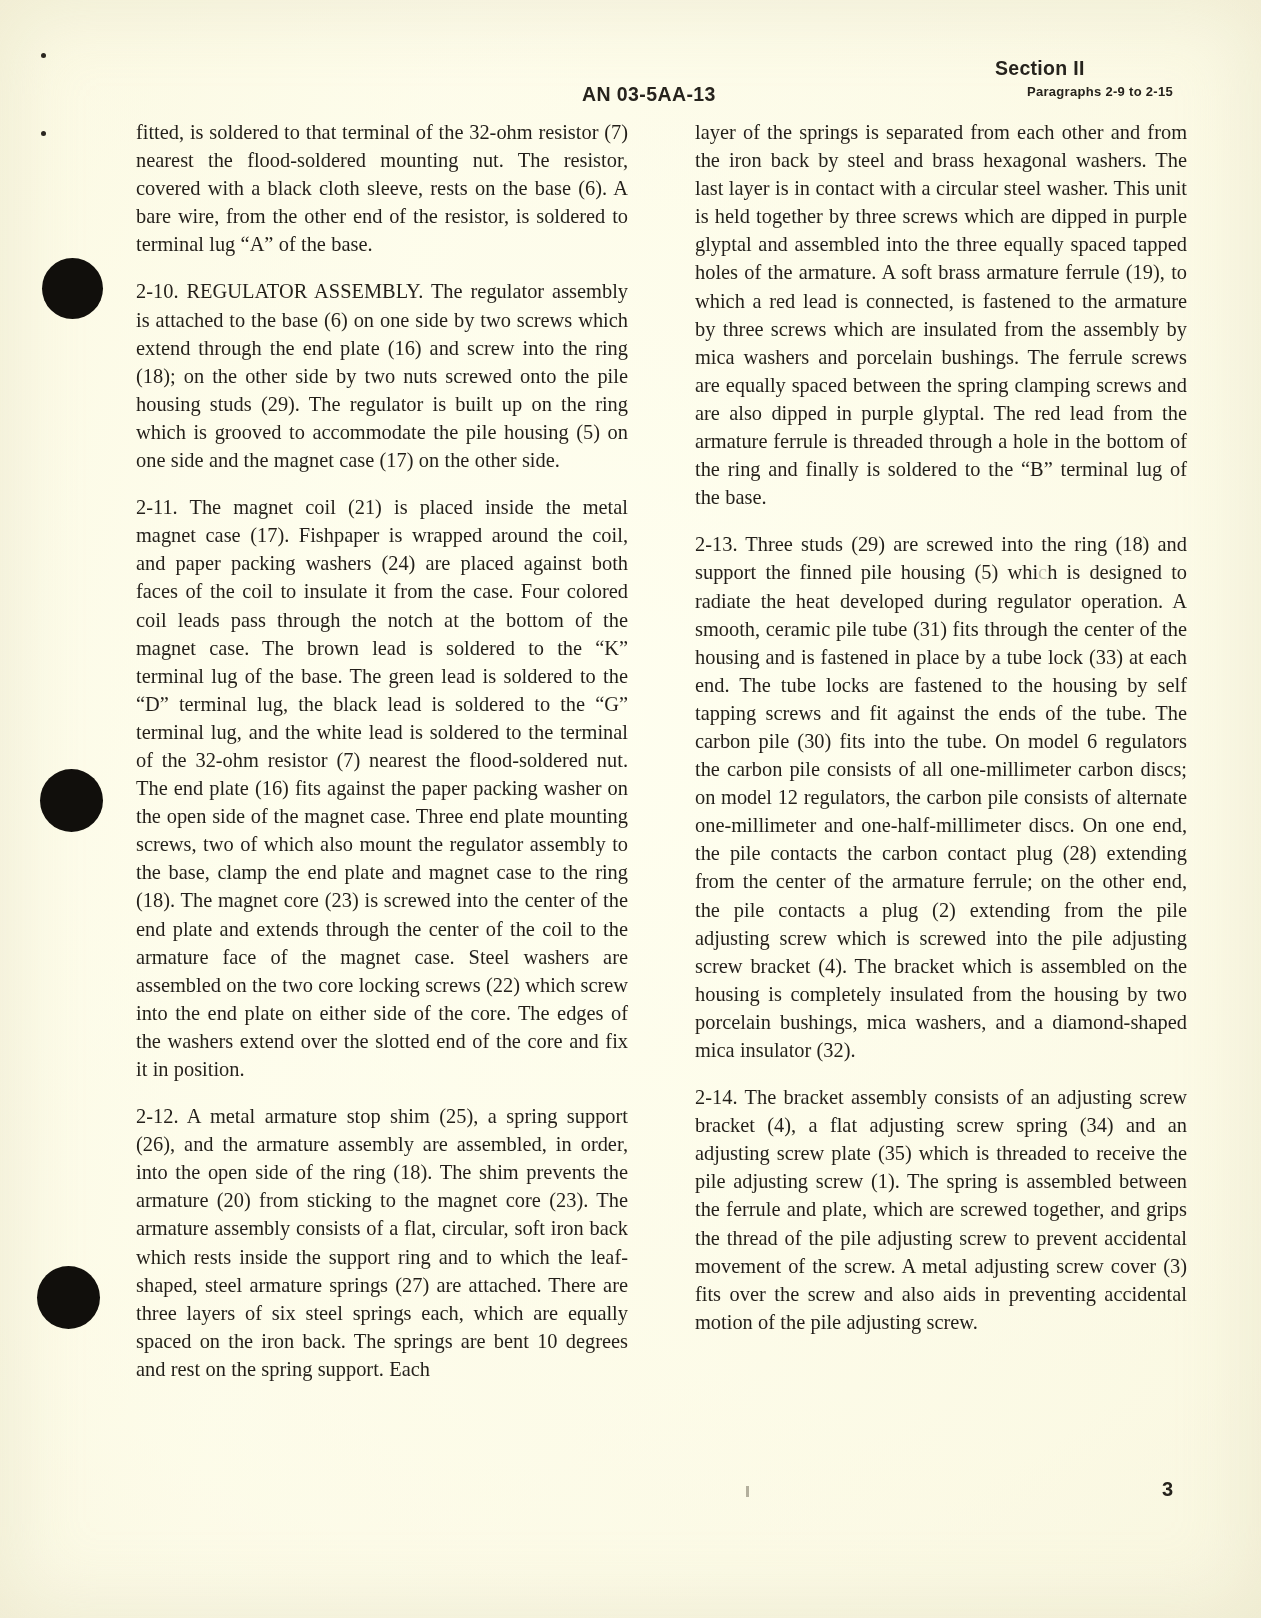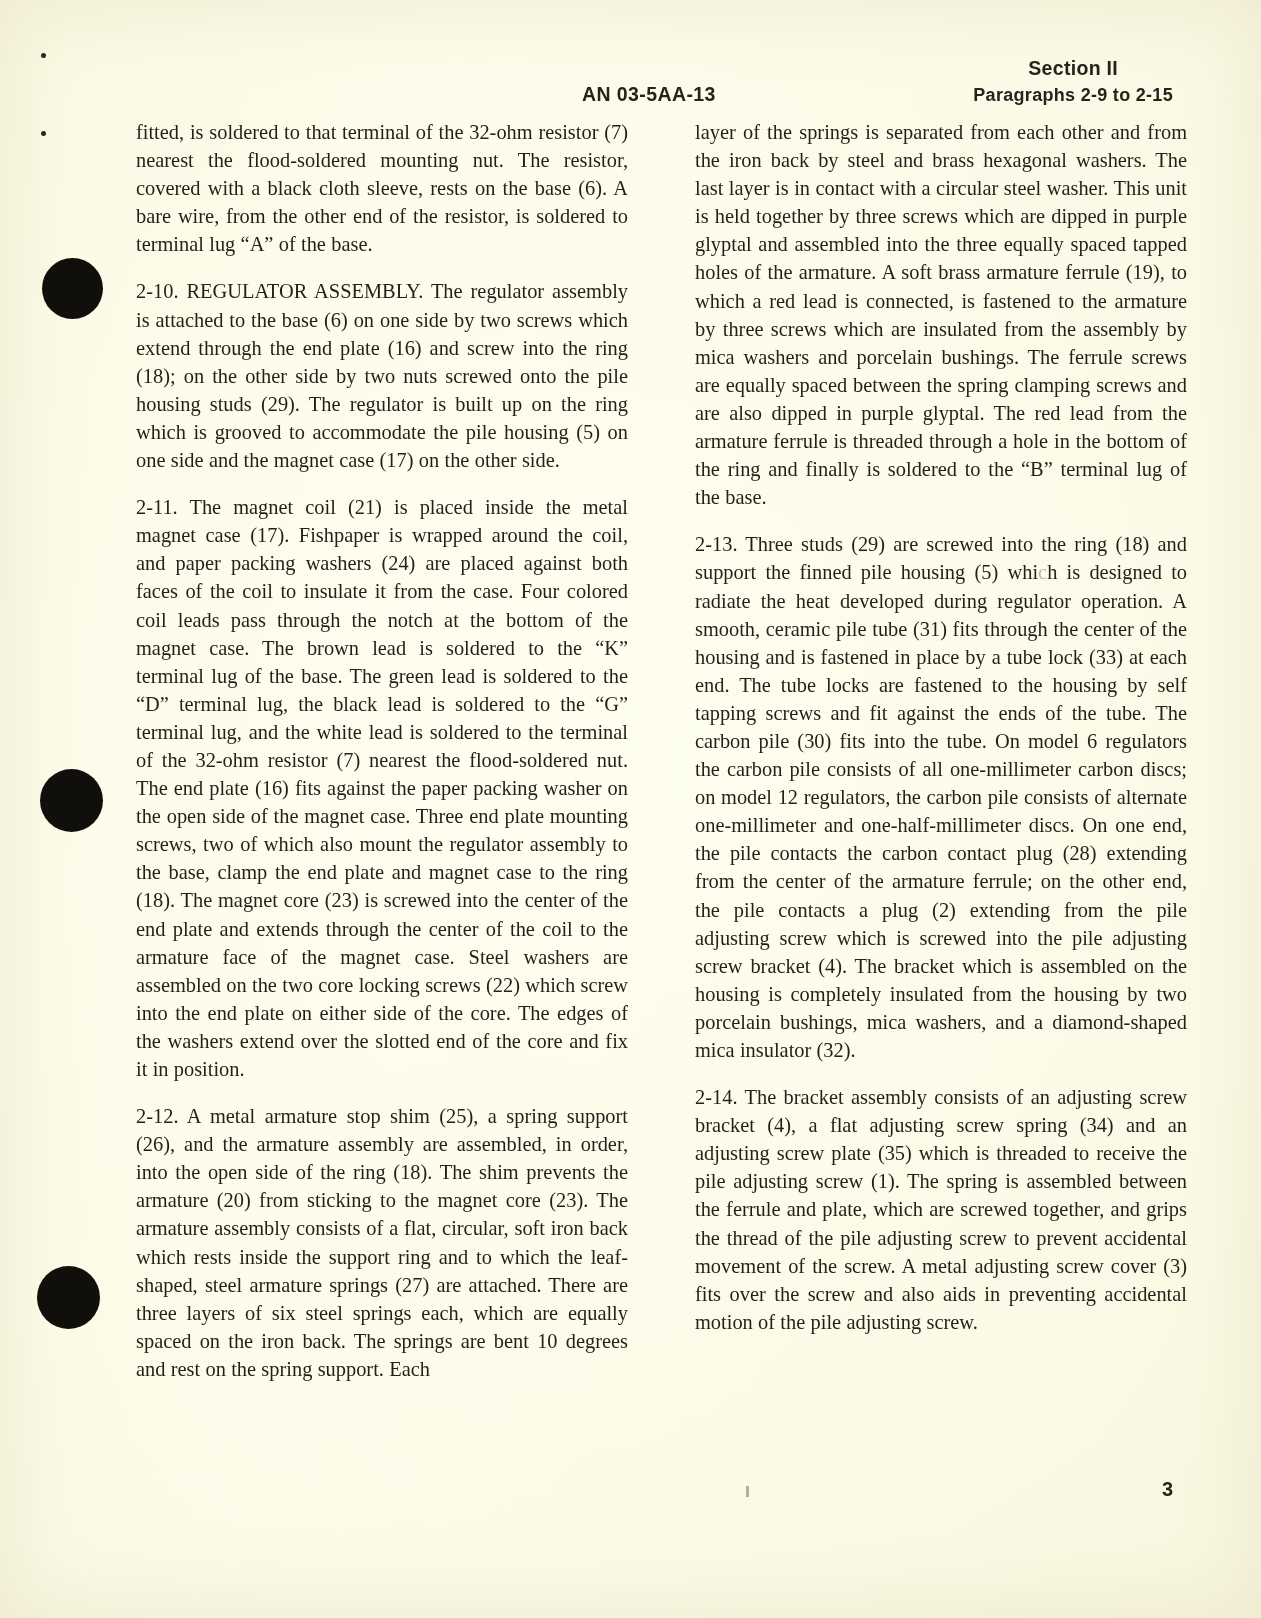--- a/index.html
+++ b/index.html
@@ -65,35 +65,36 @@
     font-family: "Liberation Sans", "DejaVu Sans", sans-serif;
     font-weight: bold;
     font-size: 19.5px;
     letter-spacing: 0.4px;
     color: #26231d;
   }
   .hdr-right {
     position: absolute;
     right: 88px;
     top: 0px;
-    text-align: center;
+    text-align: left;
     font-family: "Liberation Sans", "DejaVu Sans", sans-serif;
     font-weight: bold;
     color: #26231d;
   }
   .hdr-section {
     font-size: 19.5px;
     letter-spacing: 0.3px;
     line-height: 1.35;
   }
   .hdr-paras {
-    font-size: 18px;
+    font-size: 13px;
     letter-spacing: 0.3px;
     line-height: 1.35;
     margin-top: 2px;
+    margin-left: 32px;
   }
 
   
   .columns {
     position: absolute;
     left: 136px;
     top: 118px;
     width: 1040px;
   }
   .col {

